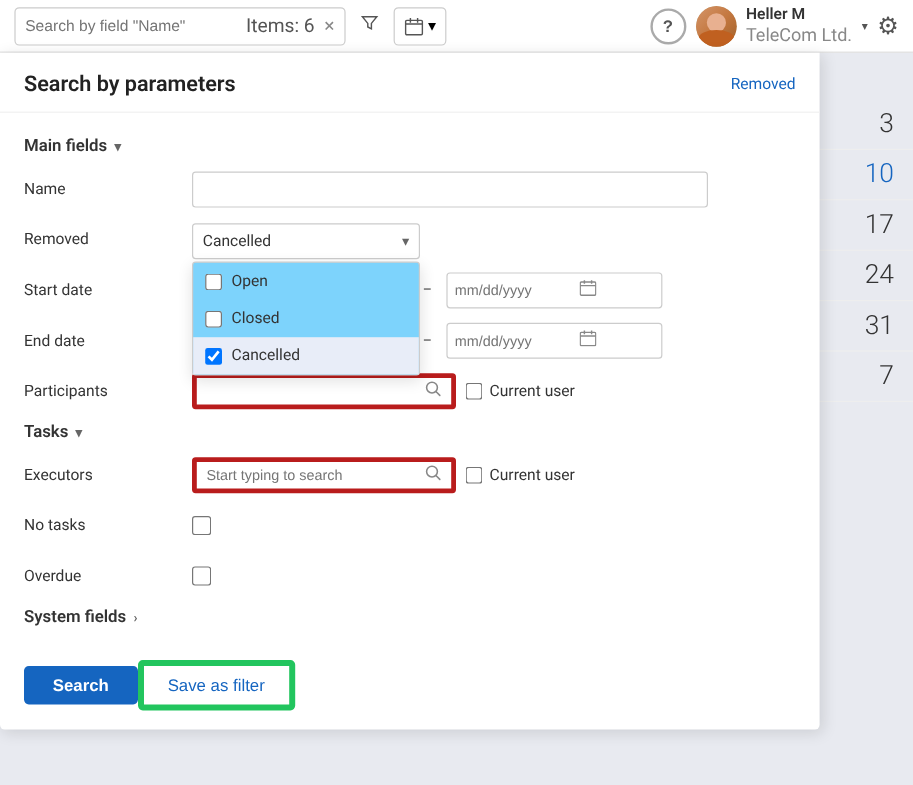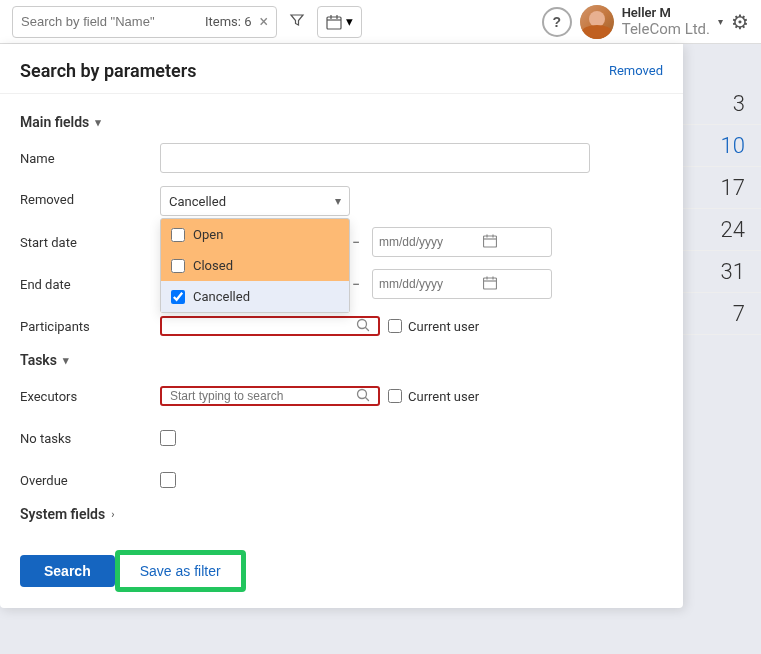--- a/index.html
+++ b/index.html
@@ -36,21 +36,21 @@
       gap: 8px;
     }
     .search-box input {
       border: none;
       outline: none;
       font-size: 13px;
       color: #999;
       flex: 1;
     }
     .items-badge {
-      font-size: 13px;
+      font-size: 16px;
       color: #555;
       white-space: nowrap;
     }
     .close-icon {
       cursor: pointer;
       color: #888;
       font-size: 16px;
     }
     .filter-icon-btn {
       background: none;
@@ -235,21 +235,21 @@
       position: relative;
       width: 167px;
     }
 
     
     .dropdown-menu {
       position: absolute;
       top: 32px;
       left: 0;
       width: 190px;
-      background: #fdba74;
+      background: #7dd3fc;
       border: 1px solid #ccc;
       border-radius: 3px;
       box-shadow: 0 4px 12px rgba(0,0,0,0.12);
       z-index: 100;
     }
     .dropdown-item {
       display: flex;
       align-items: center;
       gap: 8px;
       padding: 8px 10px;
@@ -283,23 +283,23 @@
       width: 110px;
       background: transparent;
     }
     .date-icon { color: #888; font-size: 13px; cursor: pointer; }
     .dash { color: #555; font-size: 14px; margin: 0 4px; }
 
     
     .search-field-wrap {
       display: flex;
       align-items: center;
-      border: 2px solid #b91c1c;
+      border: 4px solid #b91c1c;
       border-radius: 3px;
-      height: 20px;
+      height: 30px;
       padding: 0 8px;
       flex: 1;
       gap: 4px;
       justify-content: flex-end;
     }
     .search-field-wrap input {
       border: none;
       outline: none;
       font-size: 12px;
       color: #999;

